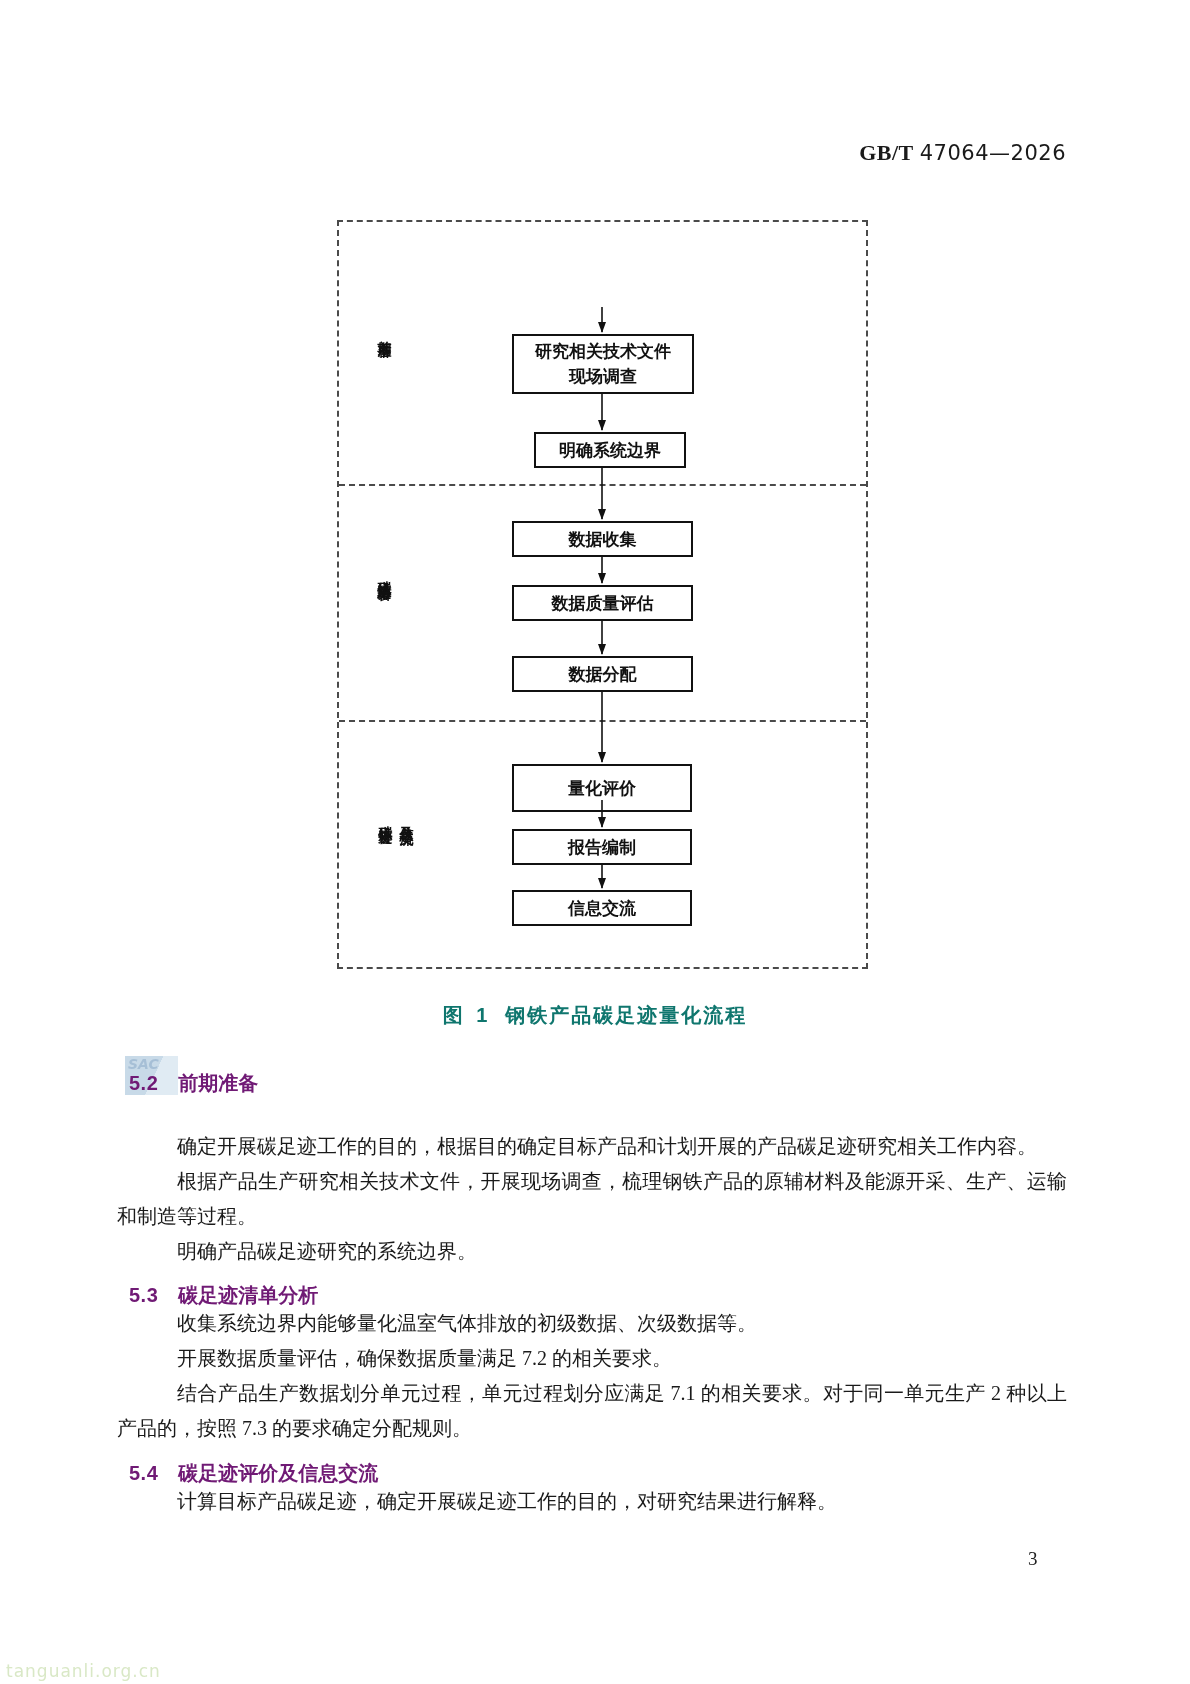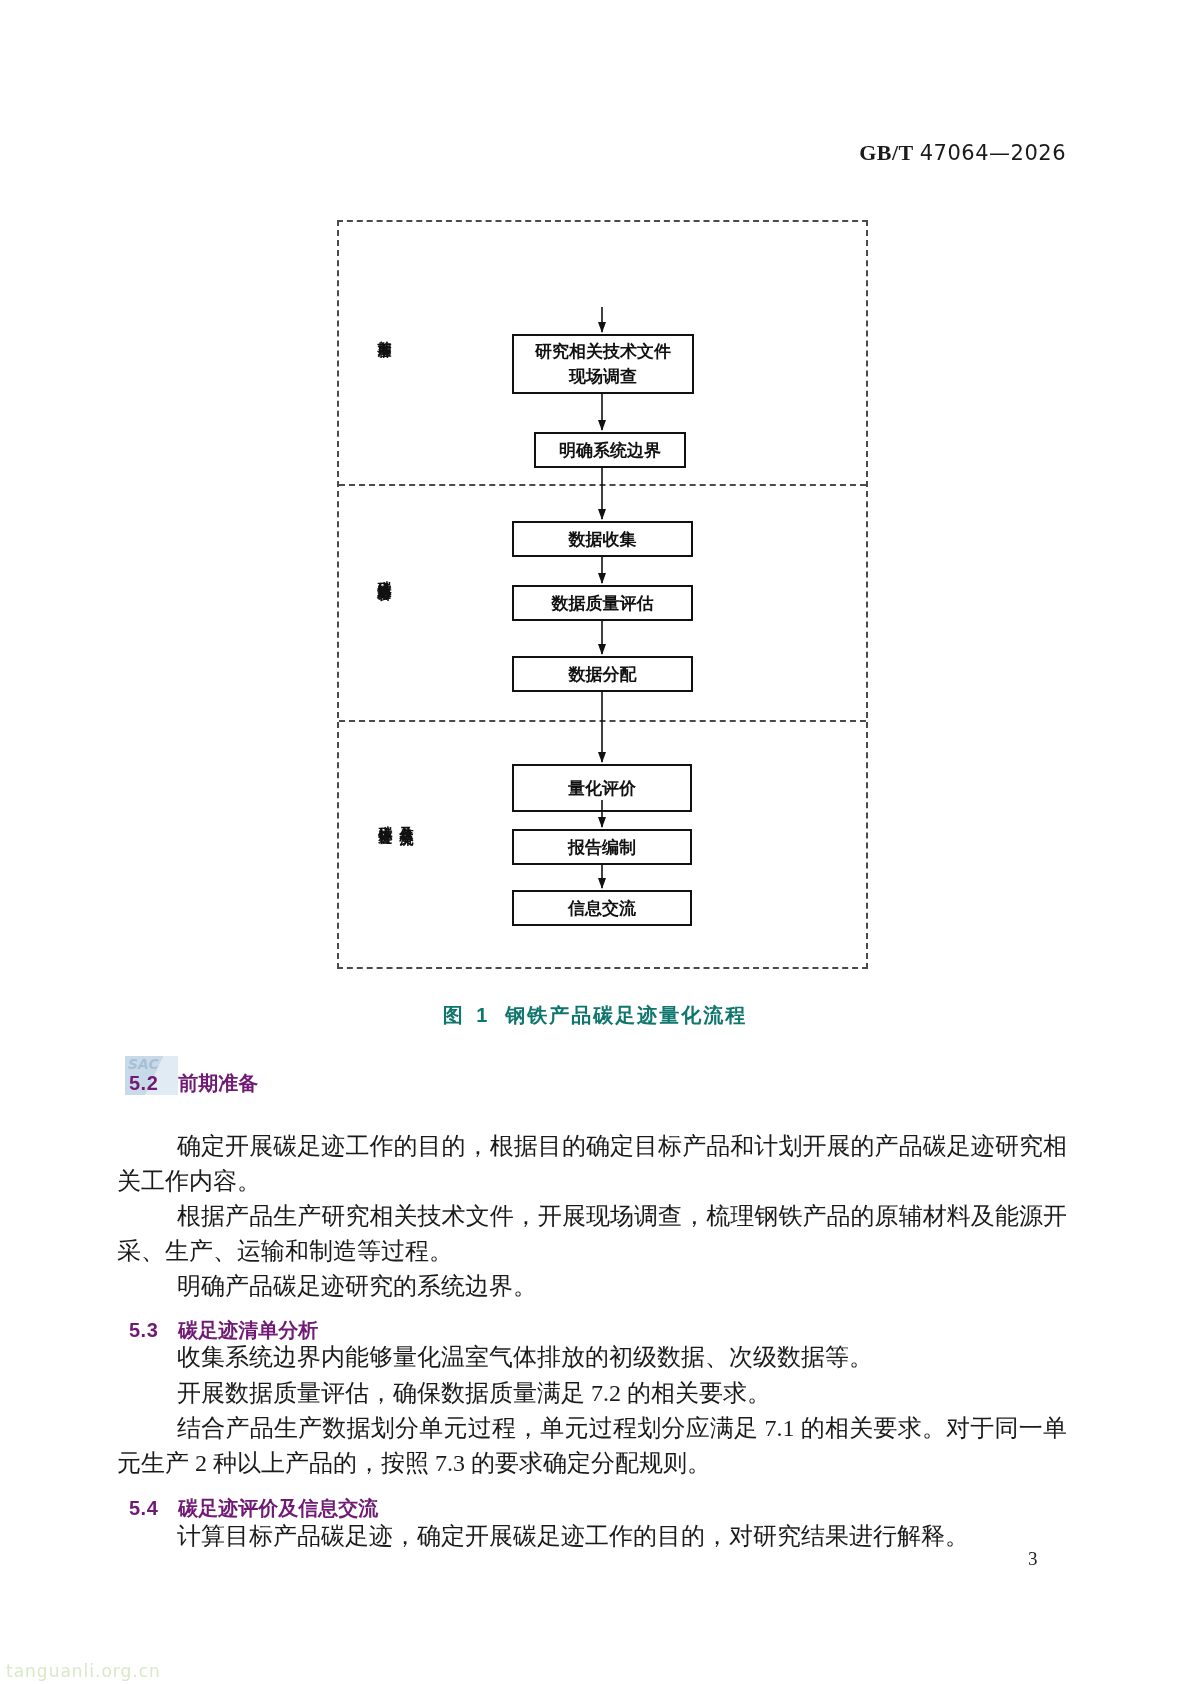--- a/index.html
+++ b/index.html
@@ -60,26 +60,26 @@
   
   .content{
     position:absolute;left:117px;top:1072px;width:950px;z-index:1;
   }
   .sec-h{
     font-family:"Liberation Sans",sans-serif;font-weight:bold;
     font-size:20px;line-height:22px;color:#701a75;margin:0 0 0 12px;
   }
   .sec-h .sn{margin-right:20px;letter-spacing:.5px;}
   .content p{
-    margin:0;font-size:24px;line-height:35px;text-align:justify;
+    margin:0;font-size:20px;line-height:35px;text-align:justify;
     text-indent:60px;color:#1a1a1a;
   }
   p.p-first{margin-top:35px;}
   .h-53{margin-top:15px;}
-  .p-53{margin-top:13px;font-family:Liberation Mono, monospace;}
+  .p-53{margin-top:13px;}
   .h-54{margin-top:16px;}
   .p-54{margin-top:33px;}
   
   .page-num{
     position:absolute;left:1028px;top:1548px;font-size:19px;color:#222;
     font-family:"Liberation Serif",serif;
   }
   .watermark{
     position:absolute;left:6px;top:1661px;
     font-family:"DejaVu Sans",sans-serif;font-weight:normal;

